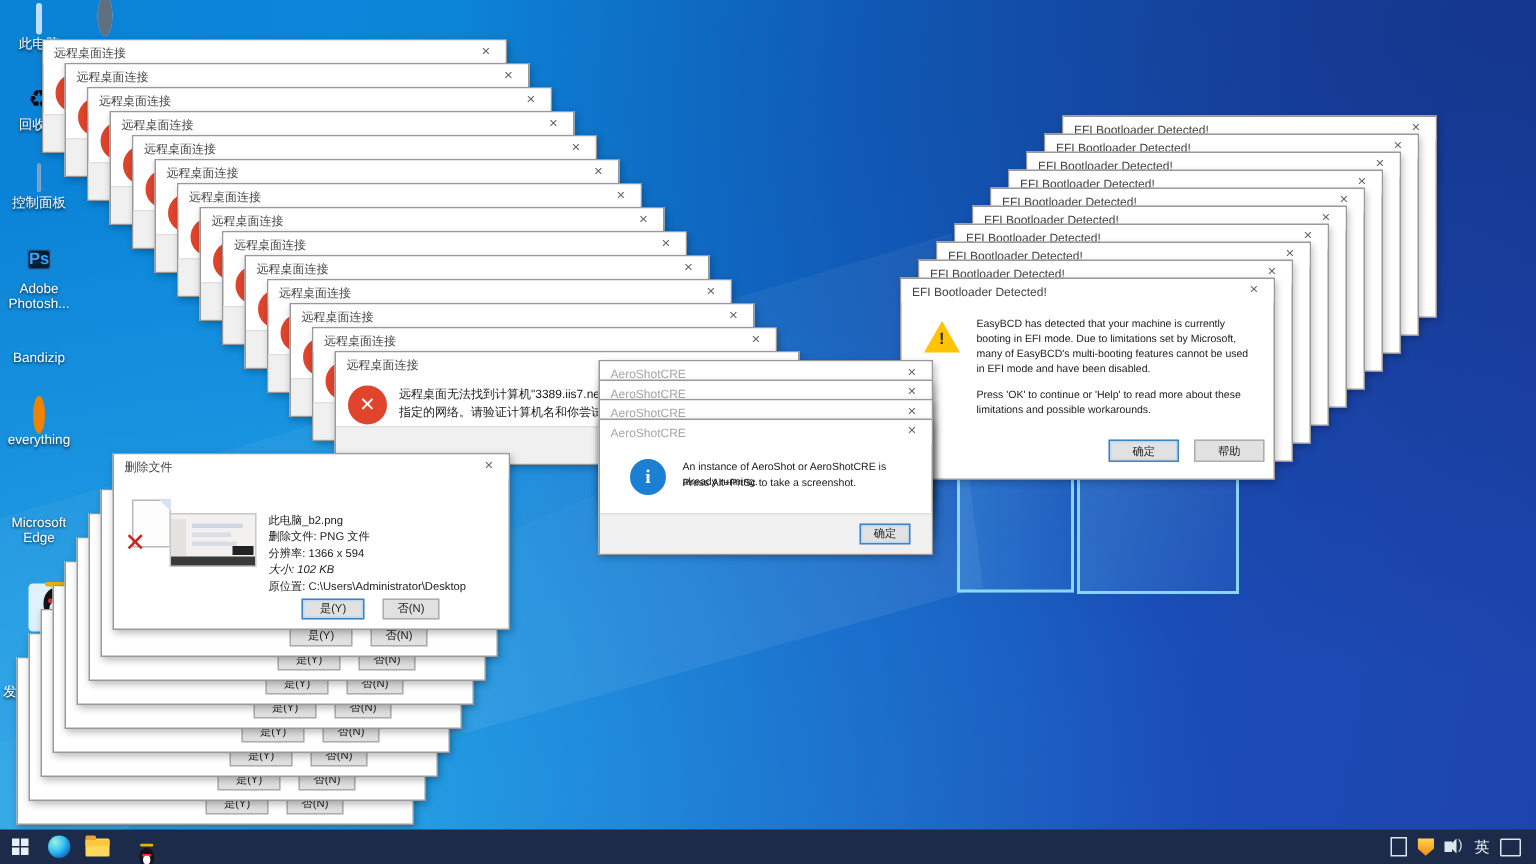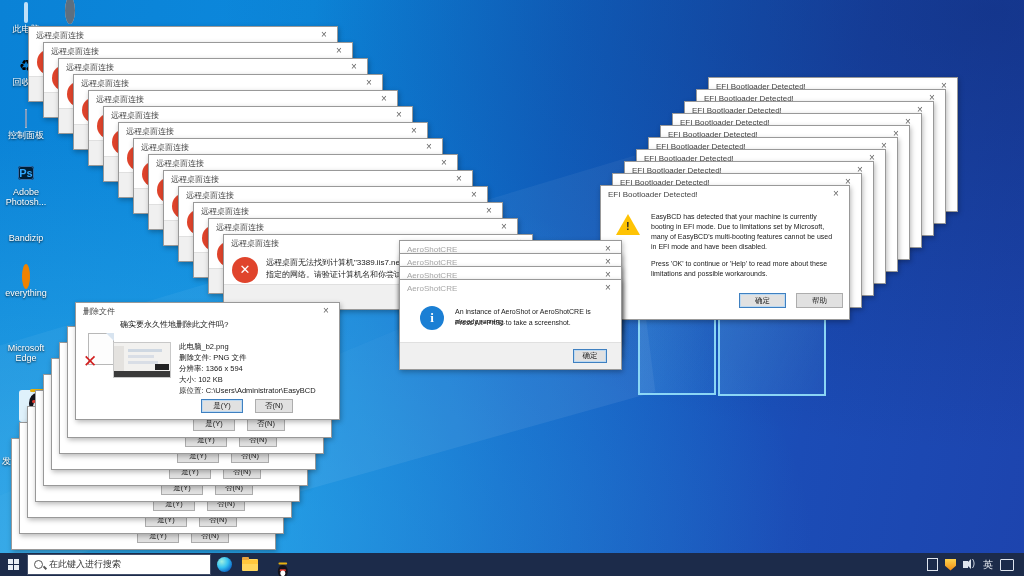--- a/index.html
+++ b/index.html
@@ -330,38 +330,37 @@
           <span class="cx">×</span>
         </div>
         <div class="btn" style="right: 96px; bottom: 6px; width: 42px; height: 14px; line-height: 12px;">是(Y)</div>
         <div class="btn" style="right: 46px; bottom: 6px; width: 38px; height: 14px; line-height: 12px;">否(N)</div>
       </div>
       <div class="win" style="left: 75px; top: 302px; width: 265px; height: 118px; z-index: 41;">
         <div class="tbar">
           <span class="tt">删除文件</span>
           <span class="cx">×</span>
         </div>
-        <div class="msg" style="left: 44px; top: 16px; width: 200px; font-size: 8px;">确实要永久性地删除此文件吗?</div>
         <div class="fileicon" style="left: 12px; top: 30px;">
           <div class="fold" style=""></div>
           <div class="redx" style="">✕</div>
         </div>
         <div class="thumb" style="left: 37px; top: 39px; width: 56px; height: 34px;">
           <div class="side" style=""></div>
           <div class="r1" style=""></div>
           <div class="r2" style=""></div>
           <div class="r3" style=""></div>
           <div class="bar" style=""></div>
           <div class="tag" style=""></div>
         </div>
         <div class="dtl" style="left: 103px; top: 38px;">此电脑_b2.png</div>
         <div class="dtl" style="left: 103px; top: 49px;">删除文件: PNG 文件</div>
         <div class="dtl" style="left: 103px; top: 60px;">分辨率: 1366 x 594</div>
-        <div class="dtl" style="left: 103px; top: 71px;">大小: 102 KB</div>
-        <div class="dtl" style="left: 103px; top: 82px;">原位置: C:\Users\Administrator\EasyBCD</div>
+        <div class="dtl" style="left: 103px; top: 71px; font-style: italic;">大小: 102 KB</div>
+        <div class="dtl" style="left: 103px; top: 82px;">原位置: C:\Users\Administrator\Desktop</div>
         <div class="btn primary" style="right: 96px; bottom: 6px; width: 42px; height: 14px; line-height: 12px;">是(Y)</div>
         <div class="btn" style="right: 46px; bottom: 6px; width: 38px; height: 14px; line-height: 12px;">否(N)</div>
       </div>
     </div>
   <div id="efi-cascade">
       <div class="win" style="left: 708px; top: 77px; width: 250px; height: 135px; z-index: 51;">
         <div class="tbar">
           <span class="tt">EFI Bootloader Detected!</span>
           <span class="cx">×</span>
         </div>
@@ -462,24 +461,20 @@
 
   <div id="taskbar">
     <div class="tb-start">
       <span class="winflag">
           <i></i>
           <i></i>
           <i></i>
           <i></i>
         </span>
     </div>
-    <div class="tb-search">
-      <span class="mag"></span>
-      <span>在此键入进行搜索</span>
-    </div>
     <div class="tb-ico">
         <span class="tb-edge"></span>
       </div>
     <div class="tb-ico">
         <span class="tb-folder"></span>
       </div>
     <div class="tb-ico">
       <span class="iwrap tb-qq"><span class="ic-qq"><span class="body"></span><span class="scarf"></span><span class="belly"></span><span class="feet"></span></span></span>
     </div>
     <div class="tray">

